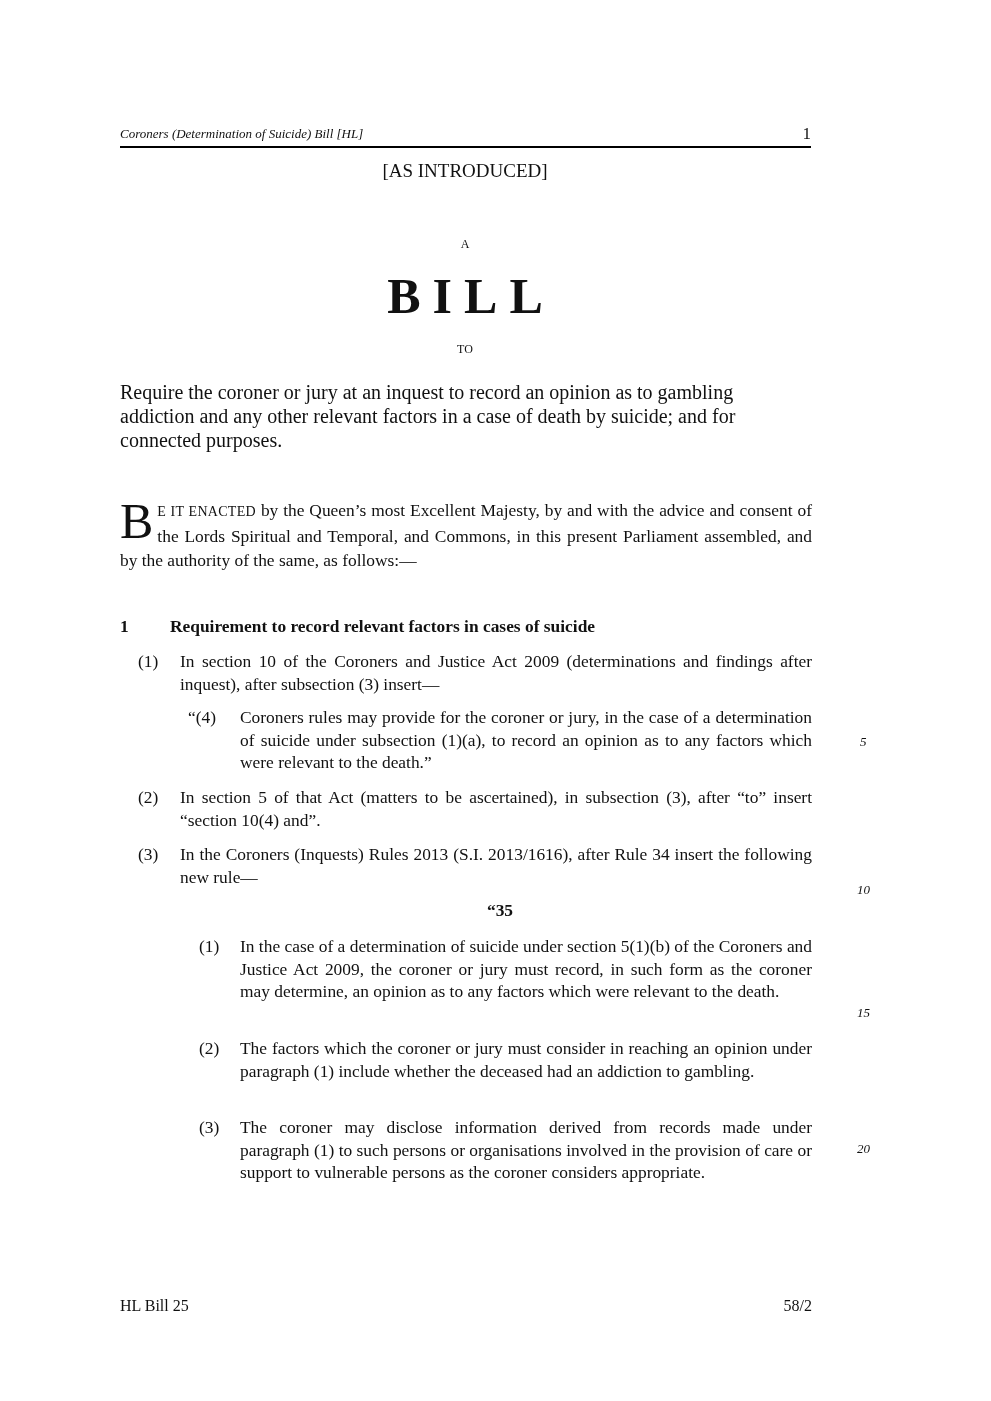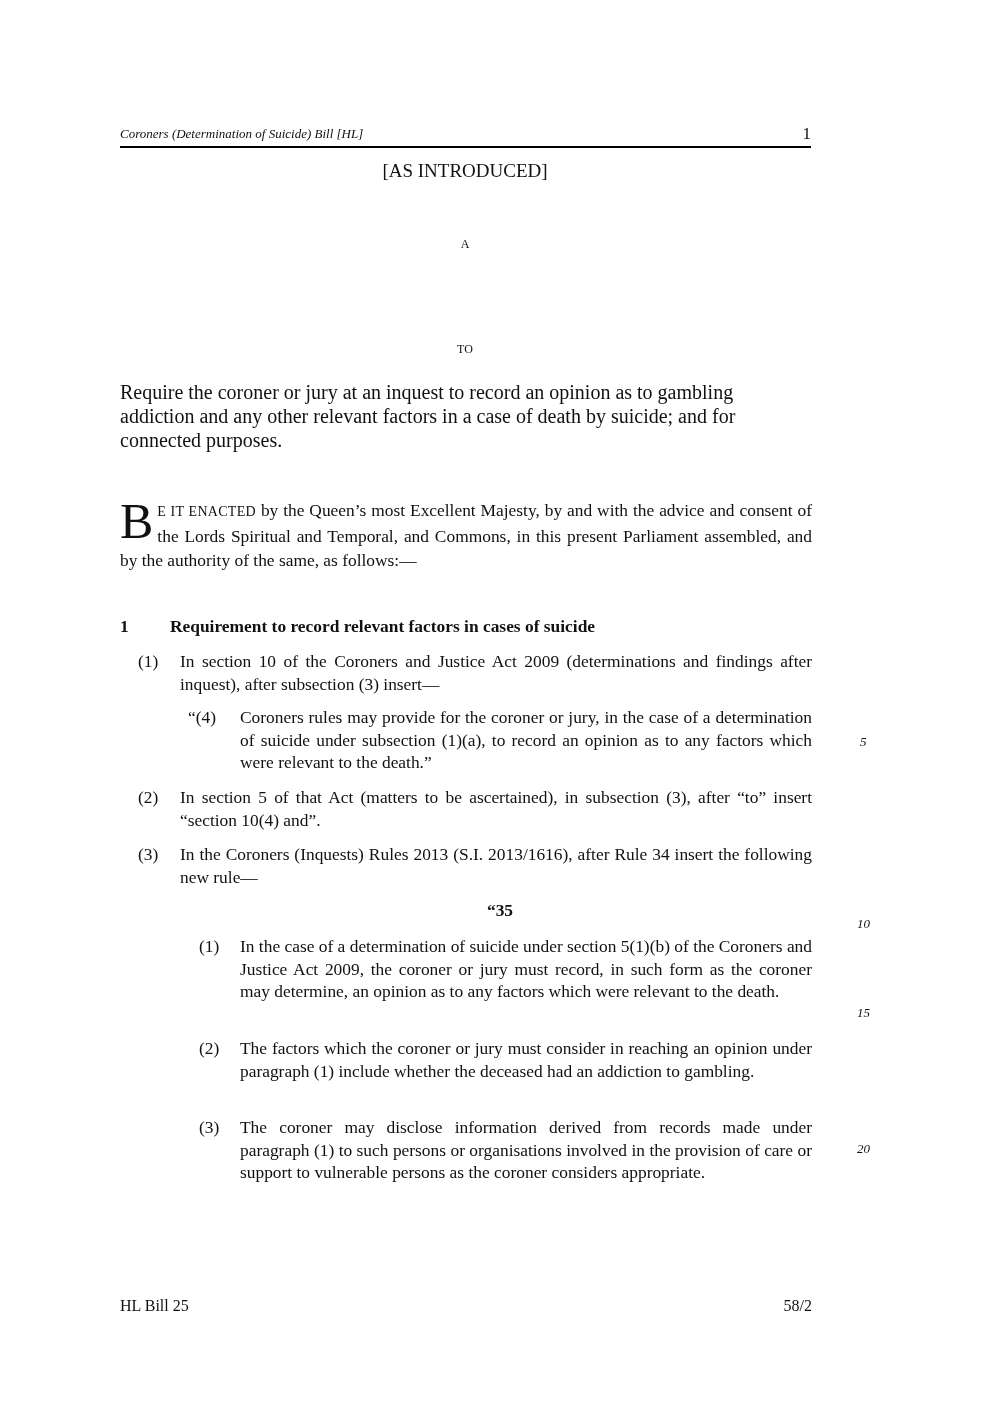--- a/index.html
+++ b/index.html
@@ -37,20 +37,21 @@
 
 <div class="page">
 
   <div class="abs running-head">
     <span>Coroners (Determination of Suicide) Bill [HL]</span>
     <span class="pg">1</span>
   </div>
 
   <div class="abs status">[AS INTRODUCED]</div>
   <div class="abs a-label">A</div>
+  <div class="abs bill-title">BILL</div>
   <div class="abs to-label">TO</div>
 
   <div class="abs long-title">Require the coroner or jury at an inquest to record an opinion as to gambling addiction and any other relevant factors in a case of death by suicide; and for connected purposes.</div>
 
   <div class="abs enacting">
     <span class="dropcap">B</span><span class="sc">E IT ENACTED</span><span> by the Queen’s most Excellent Majesty, by and with the advice and consent of the Lords Spiritual and Temporal, and Commons, in this present Parliament assembled, and by the authority of the same, as follows:—</span>
   </div>
 
   <div class="abs clause-head">
     <span class="num">1</span>
@@ -90,21 +91,21 @@
     <span class="lbl" style="left:-41px;">(2)</span>
     <span>The factors which the coroner or jury must consider in reaching an opinion under paragraph (1) include whether the deceased had an addiction to gambling.</span>
   </div>
 
   <div class="abs para" style="left:240px; top:1116px; width:572px;">
     <span class="lbl" style="left:-41px;">(3)</span>
     <span>The coroner may disclose information derived from records made under paragraph (1) to such persons or organisations involved in the provision of care or support to vulnerable persons as the coroner considers appropriate.</span>
   </div>
 
   <div class="abs lnum" style="top:734px; left:860px;">5</div>
-  <div class="abs lnum" style="top:916px;">10</div>
+  <div class="abs lnum" style="top:882px;">10</div>
   <div class="abs lnum" style="top:1005px;">15</div>
   <div class="abs lnum" style="top:1141px;">20</div>
 
   <div class="abs footer">
     <span>HL Bill 25</span>
     <span class="right">58/2</span>
   </div>
 
 </div>
 

